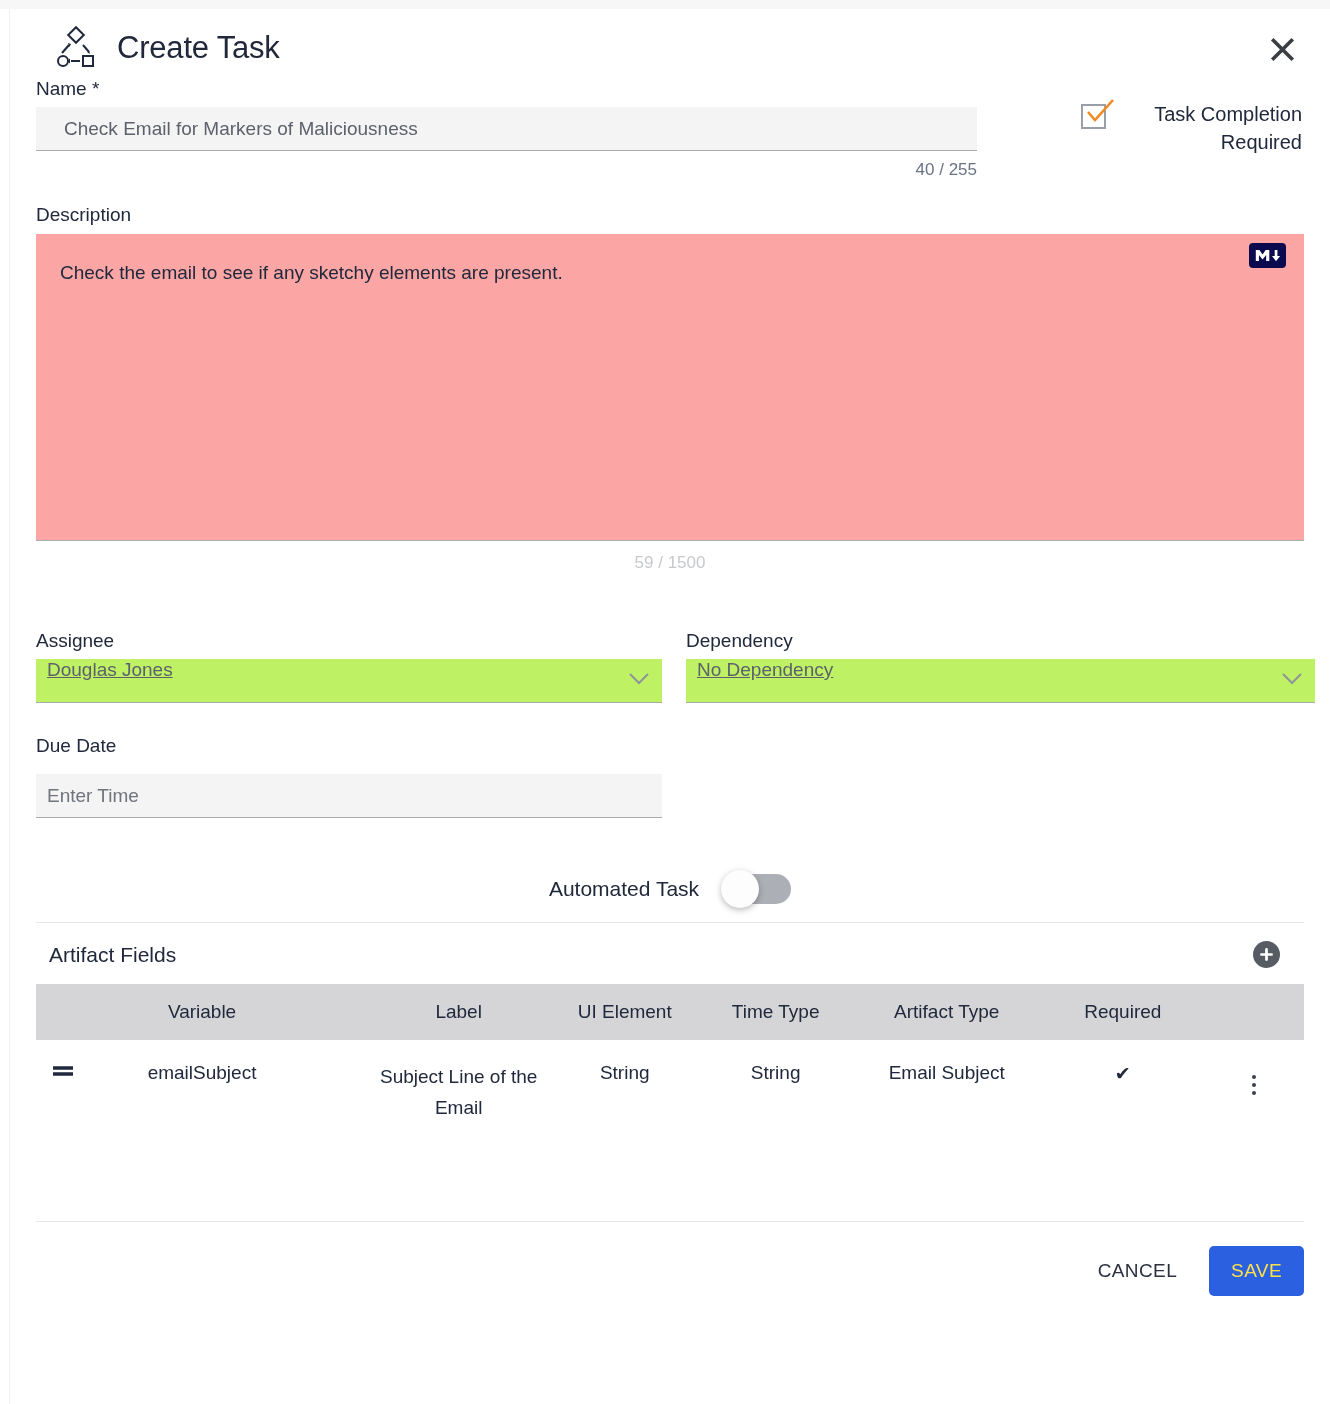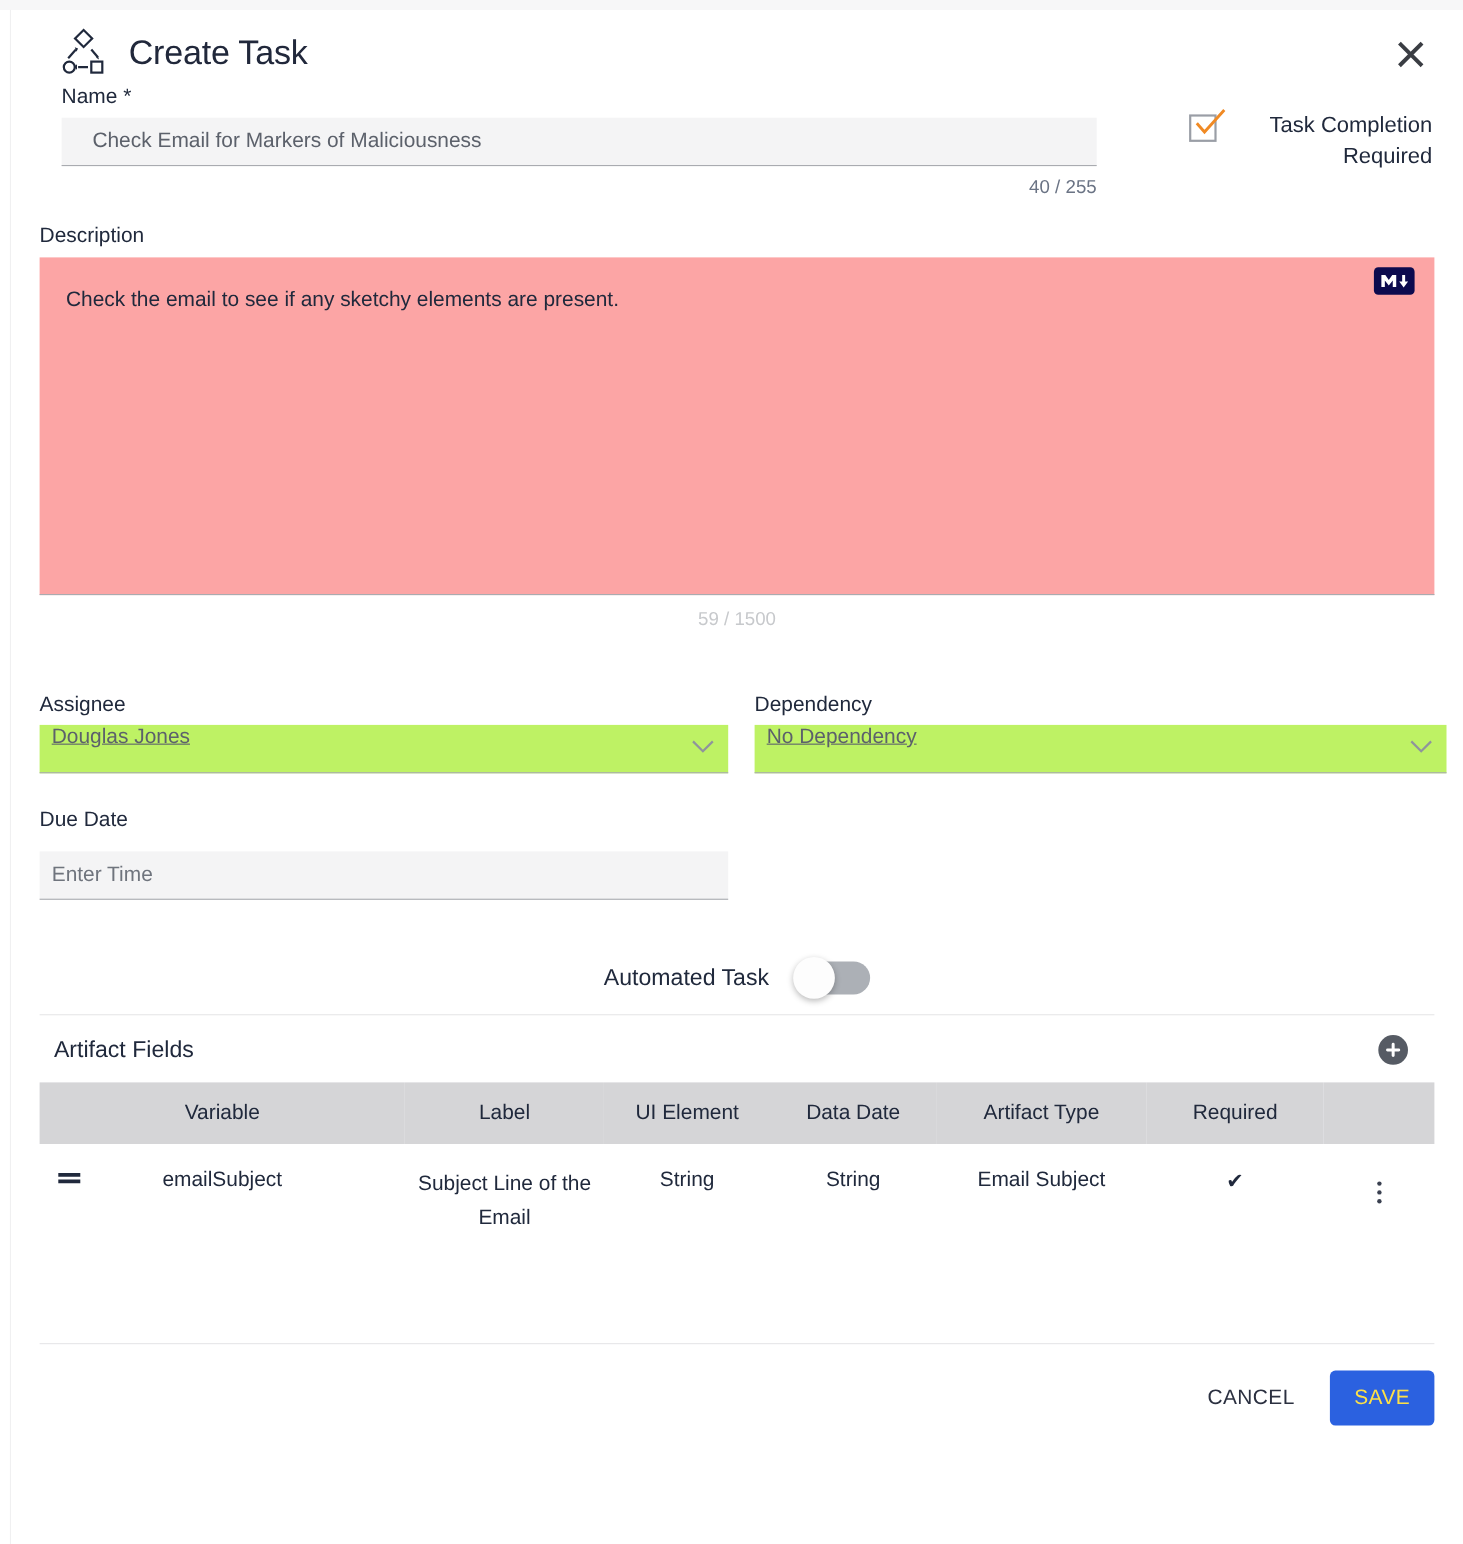--- a/index.html
+++ b/index.html
@@ -85,21 +85,20 @@
     font-size: 17px;
     color: #6a7384;
     margin-top: 9px;
   }
 
   
   .name-row {
     display: flex;
     align-items: flex-start;
     margin-top: 7px;
-    margin-left: 20px;
   }
   .name-col { width: 941px; flex: none; }
   .completion-col {
     flex: 1;
     display: flex;
     justify-content: flex-end;
     padding-top: 22px;
     padding-right: 2px;
   }
   .completion-wrap {
@@ -453,21 +452,21 @@
       </svg>
     </span>
   </div>
 
   <table class="af-table">
     <thead>
       <tr>
         <th class="c-var">Variable</th>
         <th class="c-lab">Label</th>
         <th class="c-ui">UI Element</th>
-        <th class="c-dt">Data Date</th>
+        <th class="c-dt">Time Type</th>
         <th class="c-at">Artifact Type</th>
         <th class="c-req">Required</th>
         <th class="c-menu"></th>
       </tr>
     </thead>
     <tbody>
       <tr>
         <td class="c-var">
           <svg class="drag-handle" viewBox="0 0 22 14">
             <path d="M1 4 L21 4 M1 10 L21 10" stroke="#20293c" stroke-width="3.4"></path>

